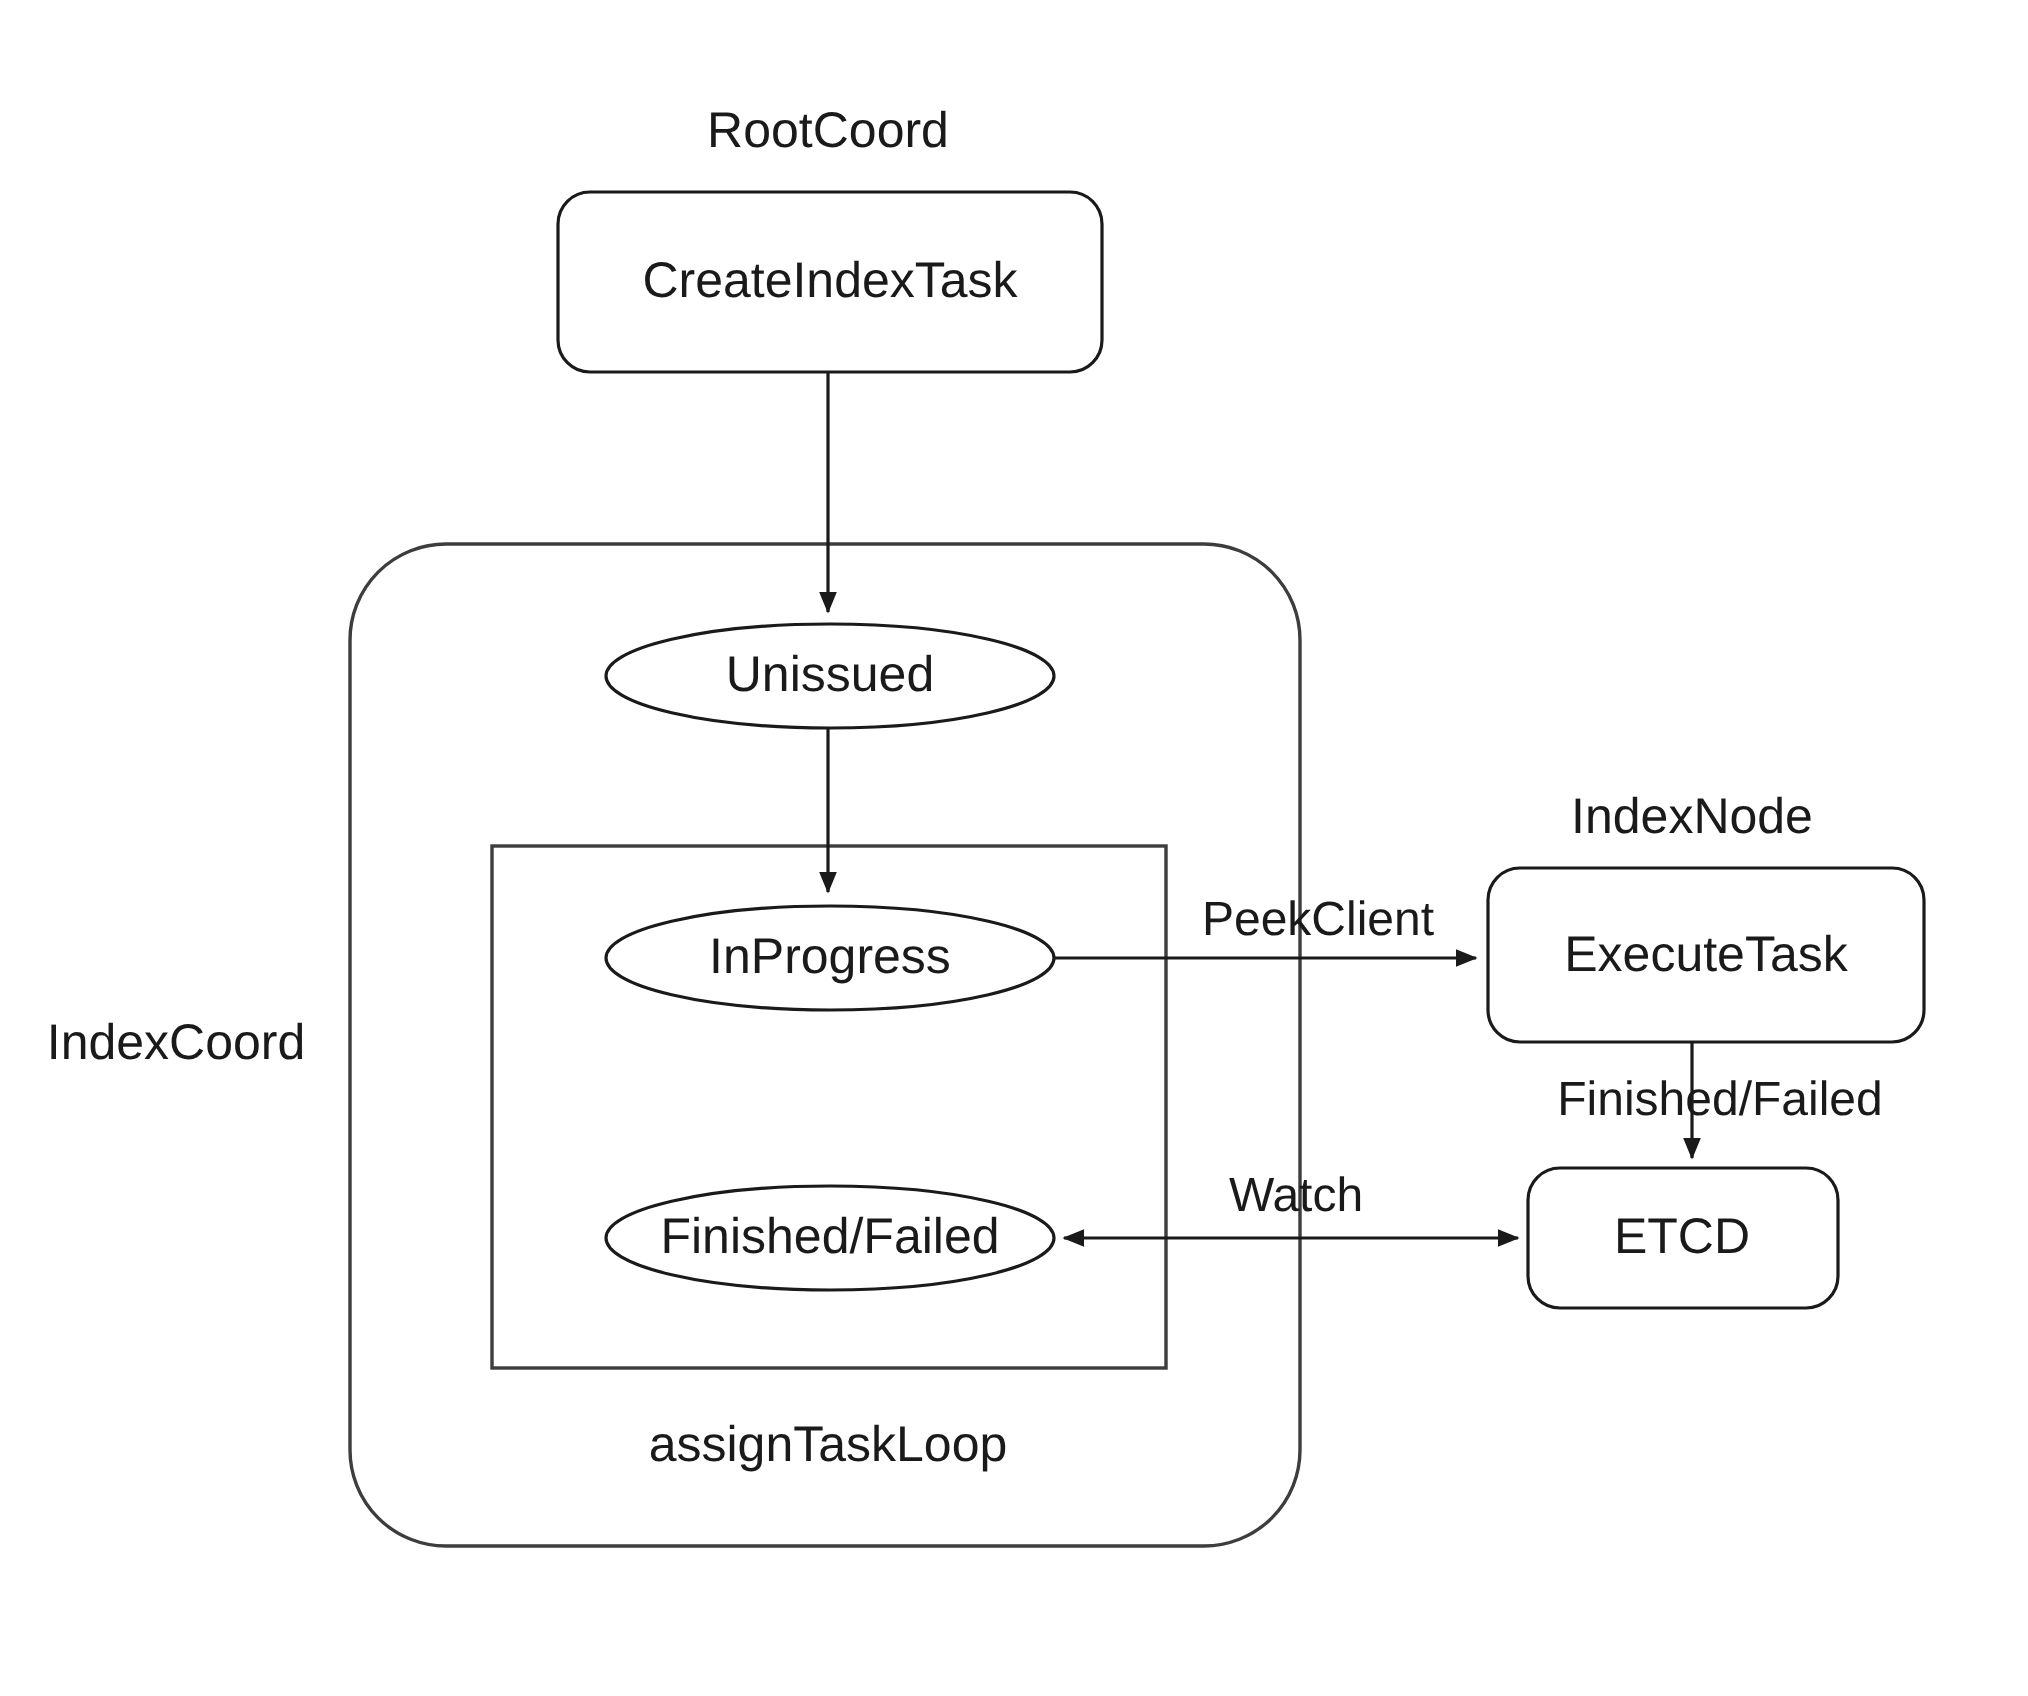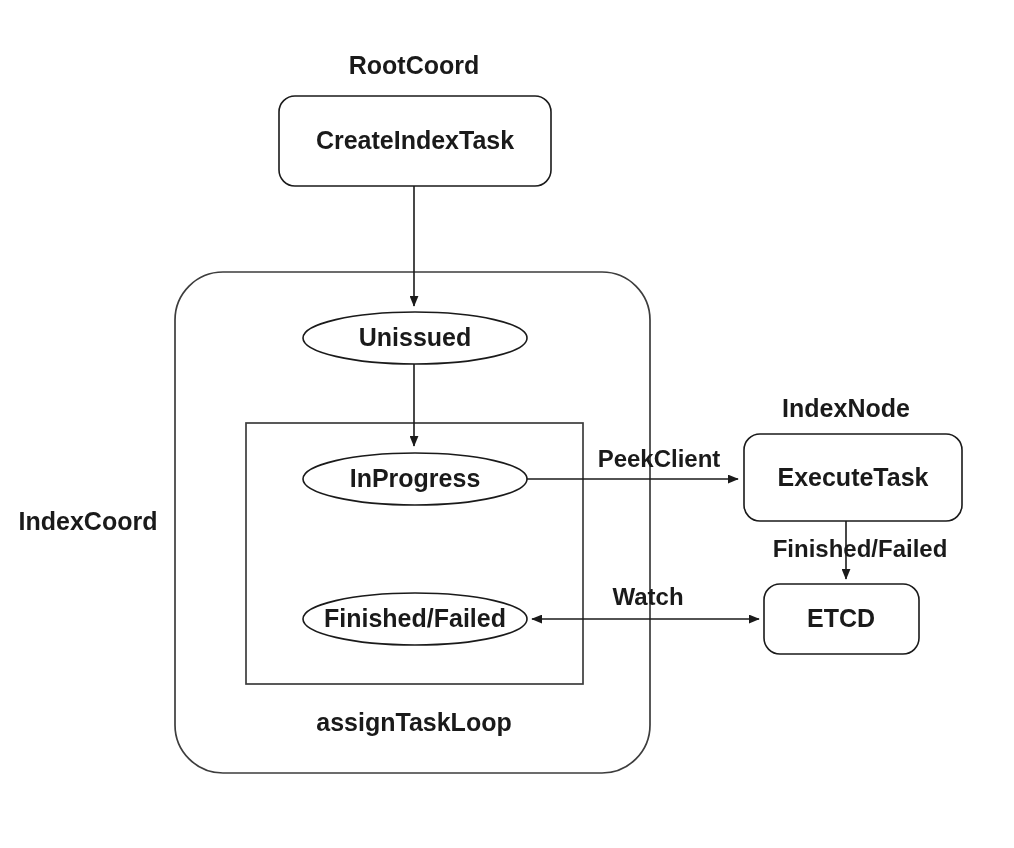--- a/index.html
+++ b/index.html
@@ -10,21 +10,20 @@
   body {
     width: 1014px;
     height: 848px;
     font-family: "Liberation Sans", sans-serif;
     overflow: hidden;
   }
   #diagram-root {
     position: relative;
     width: 1014px;
     height: 848px;
-    font-weight: bold;
   }
   svg#flow {
     display: block;
     width: 1014px;
     height: 848px;
   }
   .shape-stroke {
     fill: #ffffff;
     stroke: #1a1a1a;
     stroke-width: 1.6;

